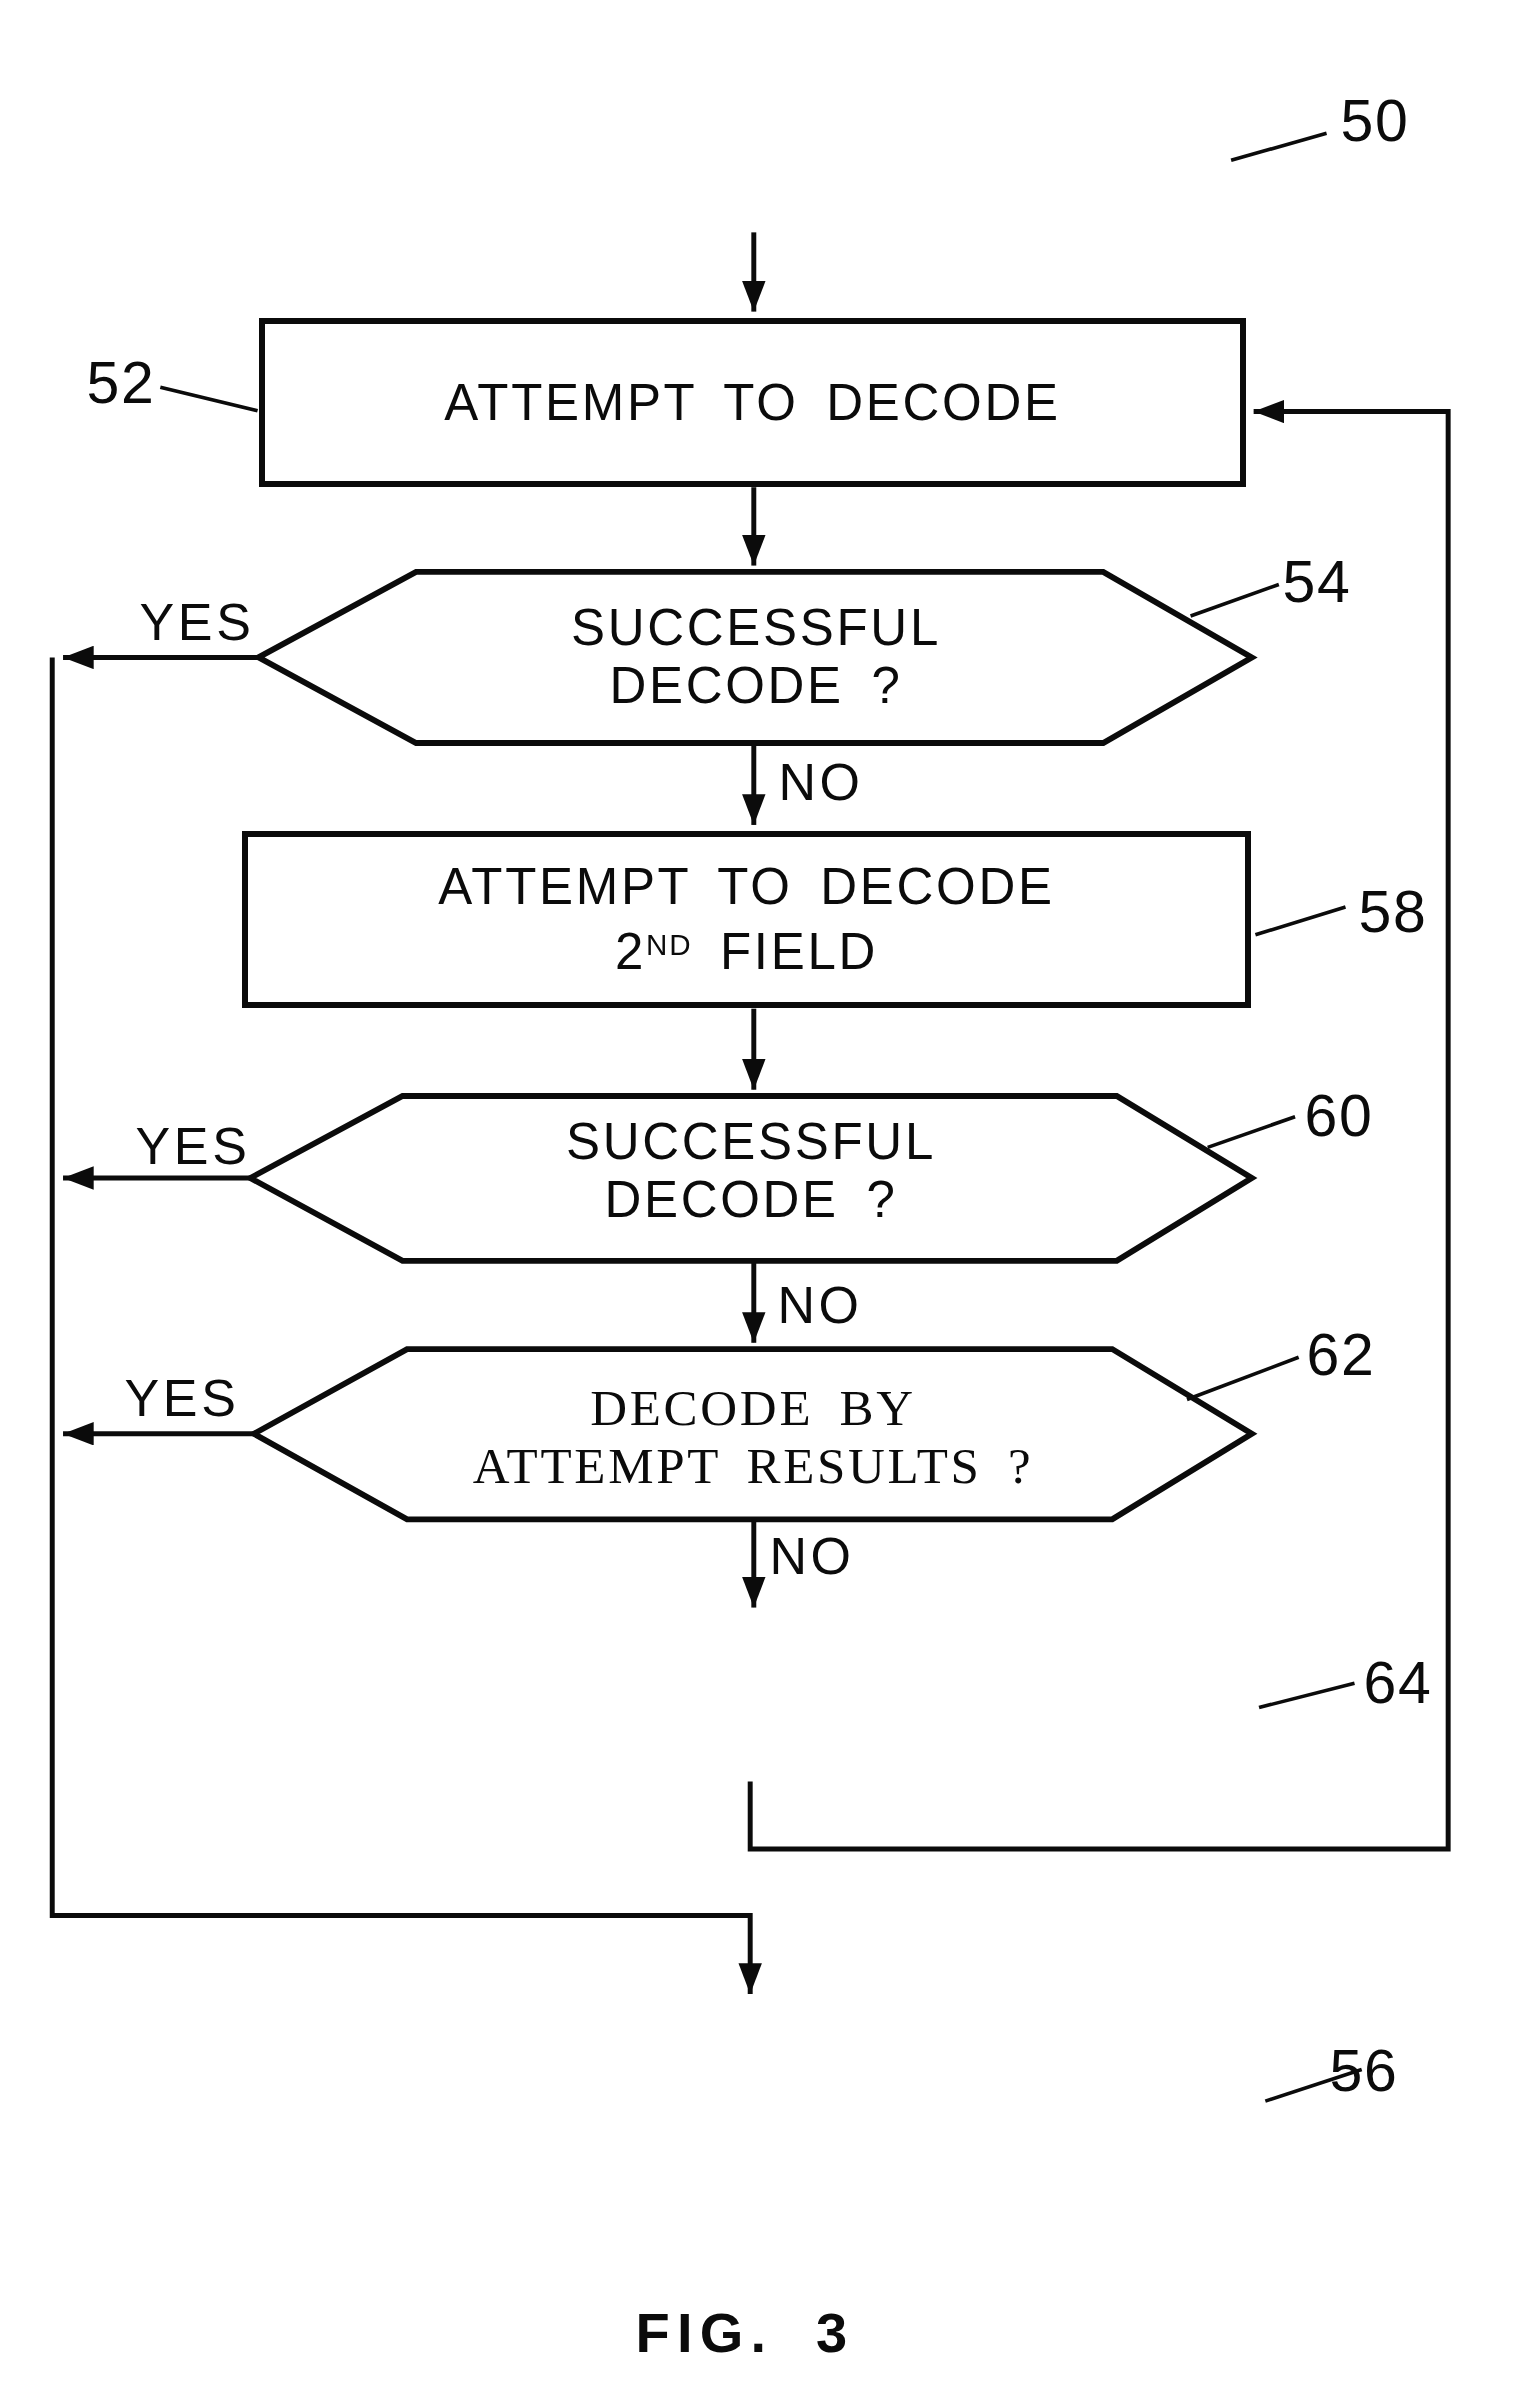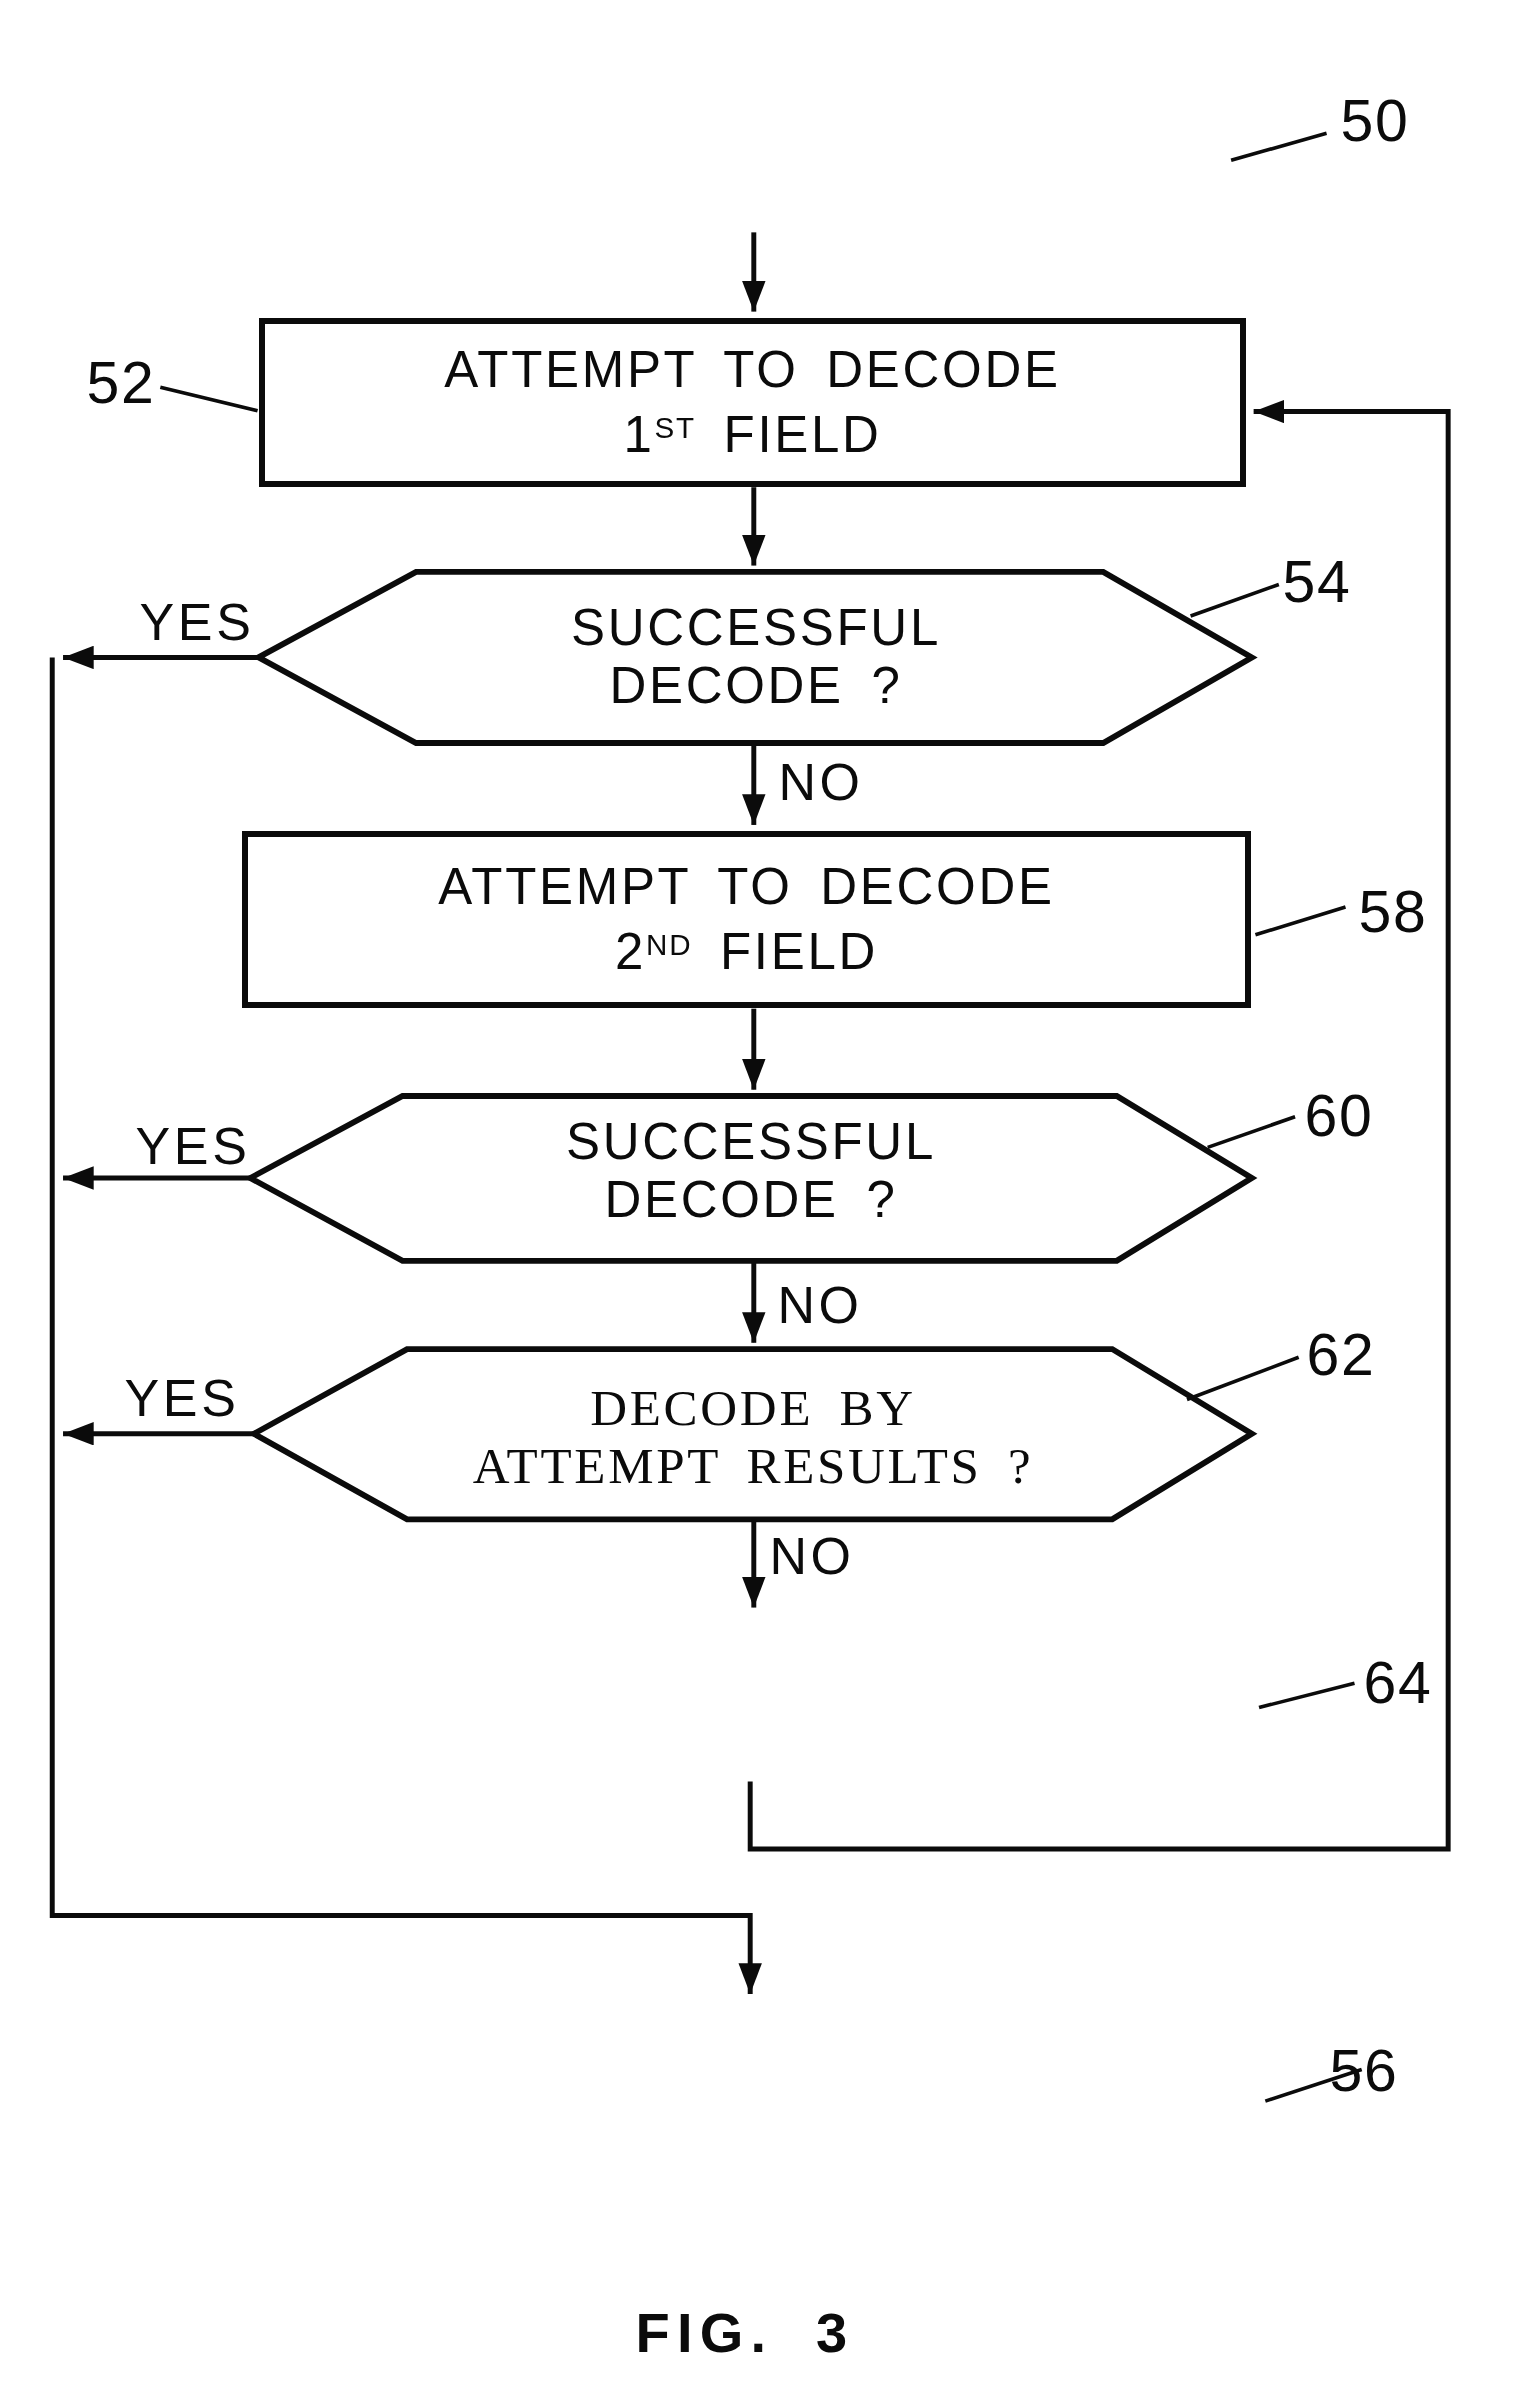--- a/index.html
+++ b/index.html
@@ -68,21 +68,20 @@
     <path d="M1394,1038 L1494,1007" stroke="#0b0b0b" stroke-width="4" fill="none"></path>
     <path d="M1341,1274 L1438,1240" stroke="#0b0b0b" stroke-width="4" fill="none"></path>
     <path d="M1318,1554 L1442,1507" stroke="#0b0b0b" stroke-width="4" fill="none"></path>
     <path d="M1398,1896 L1504,1869" stroke="#0b0b0b" stroke-width="4" fill="none"></path>
     <path d="M1405,2333 L1512,2298" stroke="#0b0b0b" stroke-width="4" fill="none"></path>
   </svg>
 
 
   <div class="node box" style="left:259px;top:318px;width:987px;height:169px;">
     <div class="txt"><span>ATTEMPT TO DECODE</span></div>
-    <div class="txt"><span>1</span><span class="sup">ST</span><span> FIELD</span></div>
   </div>
 
   <div class="node box" style="left:242px;top:831px;width:1009px;height:177px;">
     <div class="txt"><span>ATTEMPT TO DECODE</span></div>
     <div class="txt"><span>2</span><span class="sup">ND</span><span> FIELD</span></div>
   </div>
 
 
 
   <div class="node" style="left:259px;top:576px;width:994px;height:162px;">

